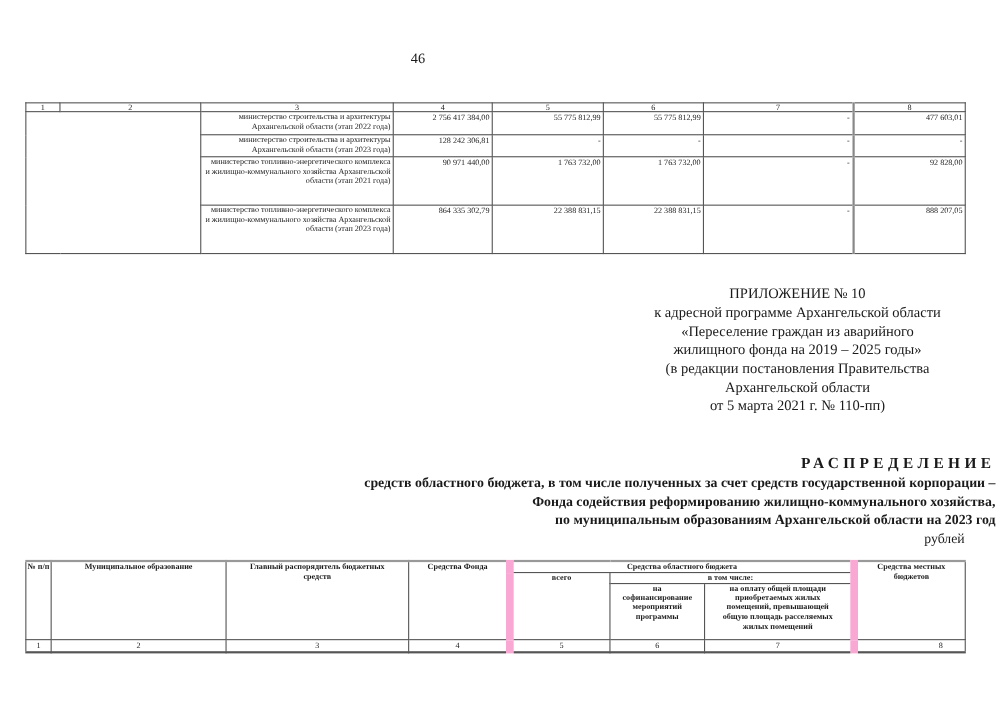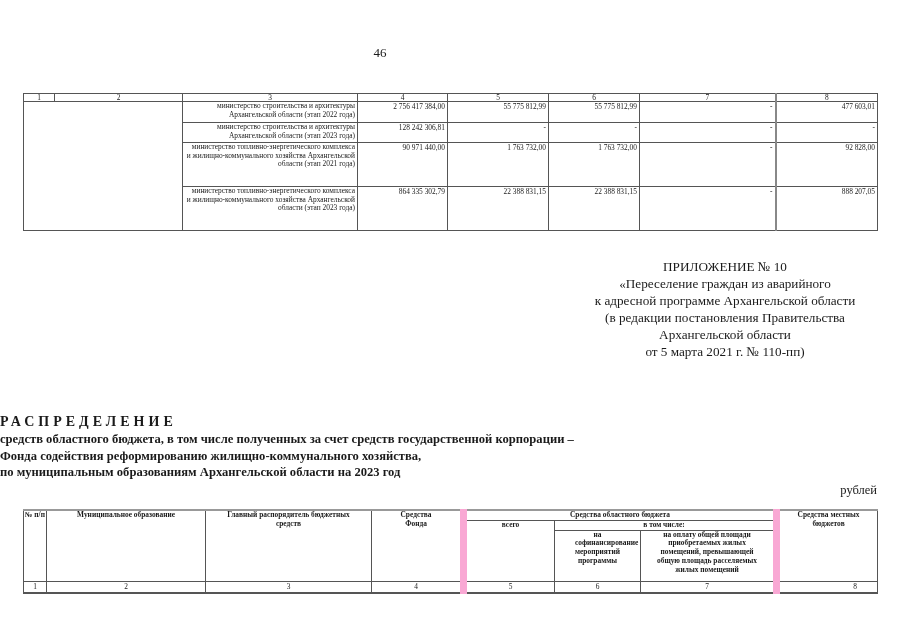--- a/index.html
+++ b/index.html
@@ -19,29 +19,29 @@
   .t1 .r1 td { height: 19px; }
   .t1 .r2 td { height: 18px; }
   .t1 .r3 td { height: 42px; }
   .t1 .r4 td { height: 42px; }
 
   
   .appendix { position: absolute; left: 560px; width: 330px; top: 258px; text-align: center;
               font-size: 13.2px; line-height: 17px; }
 
   
-  .title-block { position: absolute; left: 0; width: 905px; top: 413px; text-align: left; }
+  .title-block { position: absolute; left: 0; width: 905px; top: 413px; text-align: right; }
   .title-main { font-weight: bold; font-size: 14px; letter-spacing: 4px; line-height: 18px; }
   .title-sub { font-weight: bold; font-size: 12.6px; line-height: 16.5px; }
 
   .units { position: absolute; right: 28px; top: 483px; font-size: 12.5px; }
 
   
   .t2 { left: 23px; top: 509px; width: 854px; font-size: 7.4px; line-height: 8.8px; font-weight: bold; border-top: 2px solid #999; }
-  .t2 th { text-align: center; font-weight: bold; padding: 0 20px; }
+  .t2 th { text-align: center; font-weight: bold; padding: 0 8px; }
   .t2 .numrow td { text-align: center; font-weight: normal; height: 10px; line-height: 10px; padding: 0; }
   .t2 .numrow td.right { text-align: right; padding-right: 20px; }
   .t2 .thick-l { border-left: 7px solid #f9a8d4; }
   .t2 .thick-b { border-bottom: 2px solid #555; }
 </style>
 </head>
 <body>
 
 <div class="page-number">46</div>
 
@@ -99,22 +99,23 @@
     <td class="val">22 388 831,15</td>
     <td class="val">22 388 831,15</td>
     <td class="val">-</td>
     <td class="val thick-l">888 207,05</td>
   </tr>
 </tbody>
   </table>
 
 <div class="appendix">
   <div>ПРИЛОЖЕНИЕ № 10</div>
+  <div>к адресной программе Архангельской области</div>
   <div>«Переселение граждан из аварийного</div>
-  <div>к адресной программе Архангельской области</div>
+  <div>жилищного фонда на 2019 – 2025 годы»</div>
   <div>(в редакции постановления Правительства</div>
   <div>Архангельской области</div>
   <div>от 5 марта 2021 г. № 110-пп)</div>
 </div>
 
 <div class="title-block">
   <div class="title-main">РАСПРЕДЕЛЕНИЕ</div>
   <div class="title-sub">средств областного бюджета, в том числе полученных за счет средств государственной корпорации –</div>
   <div class="title-sub">Фонда содействия реформированию жилищно-коммунального хозяйства,</div>
   <div class="title-sub">по муниципальным образованиям Архангельской области на 2023 год</div>

